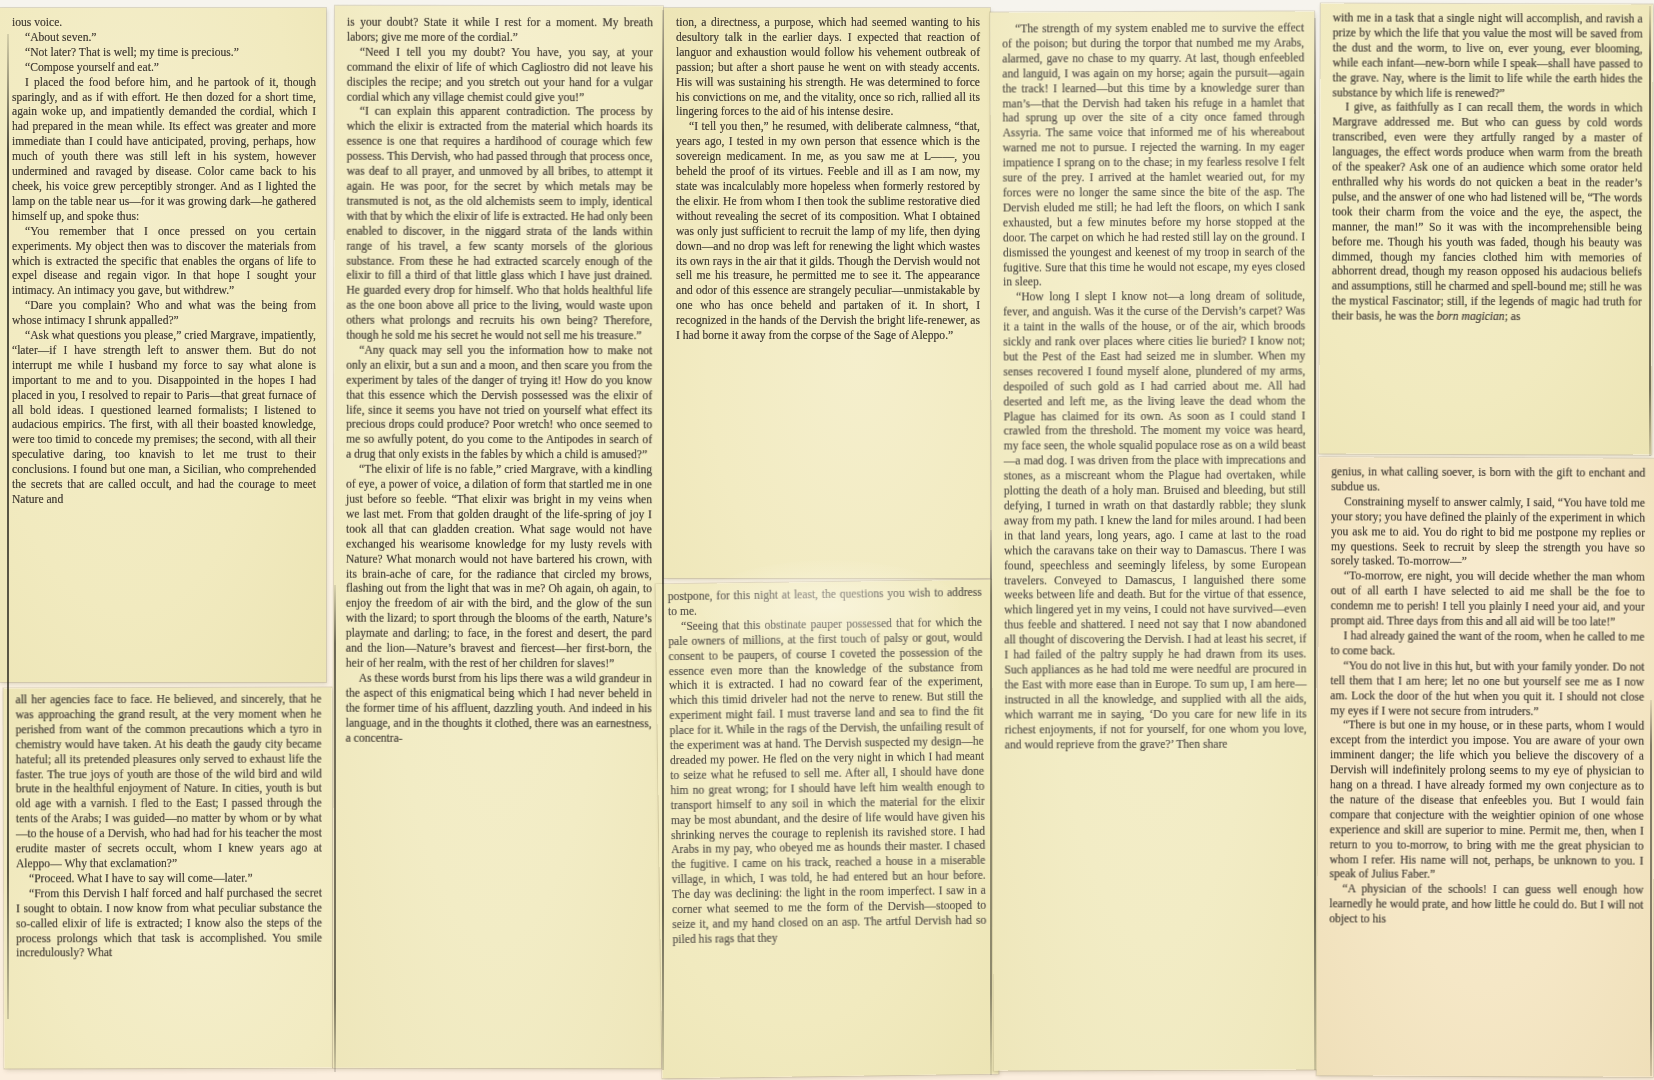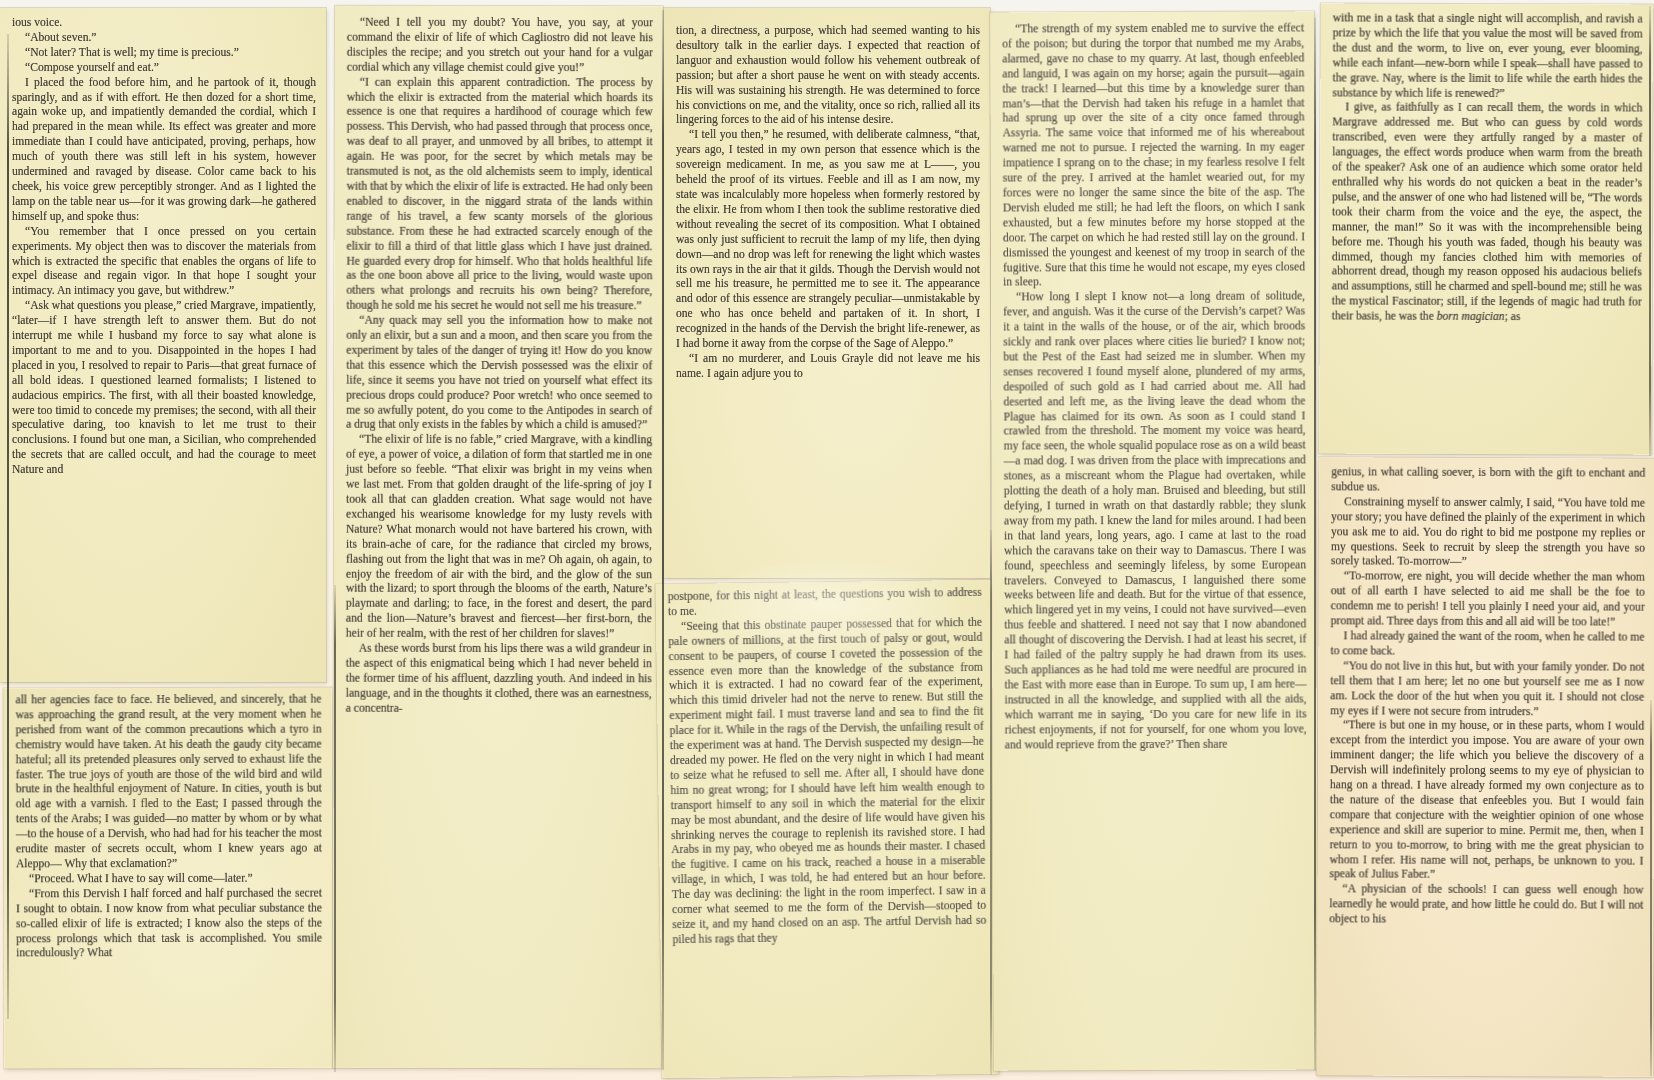--- a/index.html
+++ b/index.html
@@ -55,47 +55,48 @@
 <div class="page">
 
   <div class="piece tint-a" style="left:0; top:8px; width:326px; height:674px;">
     <div class="coltext" style="padding-top:8px;">
         <p class=""><span>ious voice.</span></p>
         <p class="indent"><span>“About seven.”</span></p>
         <p class="indent"><span>“Not later? That is well; my time is precious.”</span></p>
         <p class="indent"><span>“Compose yourself and eat.”</span></p>
         <p class="indent"><span>I placed the food before him, and he partook of it, though sparingly, and as if with effort. He then dozed for a short time, again woke up, and impatiently demanded the cordial, which I had prepared in the mean while. Its effect was greater and more immediate than I could have anticipated, proving, perhaps, how much of youth there was still left in his system, however undermined and ravaged by disease. Color came back to his cheek, his voice grew perceptibly stronger. And as I lighted the lamp on the table near us—for it was growing dark—he gathered himself up, and spoke thus:</span></p>
         <p class="indent"><span>“You remember that I once pressed on you certain experiments. My object then was to discover the materials from which is extracted the specific that enables the organs of life to expel disease and regain vigor. In that hope I sought your intimacy. An intimacy you gave, but withdrew.”</span></p>
+        <p class="indent"><span>“Dare you complain? Who and what was the being from whose intimacy I shrunk appalled?”</span></p>
         <p class="indent"><span>“Ask what questions you please,” cried Margrave, impatiently, “later—if I have strength left to answer them. But do not interrupt me while I husband my force to say what alone is important to me and to you. Disappointed in the hopes I had placed in you, I resolved to repair to Paris—that great furnace of all bold ideas. I questioned learned formalists; I listened to audacious empirics. The first, with all their boasted knowledge, were too timid to concede my premises; the second, with all their speculative daring, too knavish to let me trust to their conclusions. I found but one man, a Sicilian, who comprehended the secrets that are called occult, and had the courage to meet Nature and</span></p>
       </div>
   </div>
 
   <div class="piece tint-b" style="left:4px; top:688px; width:328px; height:380px; transform:rotate(-0.15deg);">
     <div class="coltext">
         <p class=""><span>all her agencies face to face. He believed, and sincerely, that he was approaching the grand result, at the very moment when he perished from want of the common precautions which a tyro in chemistry would have taken. At his death the gaudy city became hateful; all its pretended pleasures only served to exhaust life the faster. The true joys of youth are those of the wild bird and wild brute in the healthful enjoyment of Nature. In cities, youth is but old age with a varnish. I fled to the East; I passed through the tents of the Arabs; I was guided—no matter by whom or by what—to the house of a Dervish, who had had for his teacher the most erudite master of secrets occult, whom I knew years ago at Aleppo— Why that exclamation?”</span></p>
         <p class="indent"><span>“Proceed. What I have to say will come—later.”</span></p>
         <p class="indent"><span>“From this Dervish I half forced and half purchased the secret I sought to obtain. I now know from what peculiar substance the so-called elixir of life is extracted; I know also the steps of the process prolongs which that task is accomplished. You smile incredulously? What</span></p>
       </div>
   </div>
 
   <div class="piece tint-c" style="left:334px; top:6px; width:328px; height:1062px; transform:rotate(0.1deg);">
     <div class="coltext" style="padding-top:10px;">
+        <p class=""><span>is your doubt? State it while I rest for a moment. My breath labors; give me more of the cordial.”</span></p>
         <p class="indent"><span>“Need I tell you my doubt? You have, you say, at your command the elixir of life of which Cagliostro did not leave his disciples the recipe; and you stretch out your hand for a vulgar cordial which any village chemist could give you!”</span></p>
         <p class="indent"><span>“I can explain this apparent contradiction. The process by which the elixir is extracted from the material which hoards its essence is one that requires a hardihood of courage which few possess. This Dervish, who had passed through that process once, was deaf to all prayer, and unmoved by all bribes, to attempt it again. He was poor, for the secret by which metals may be transmuted is not, as the old alchemists seem to imply, identical with that by which the elixir of life is extracted. He had only been enabled to discover, in the niggard strata of the lands within range of his travel, a few scanty morsels of the glorious substance. From these he had extracted scarcely enough of the elixir to fill a third of that little glass which I have just drained. He guarded every drop for himself. Who that holds healthful life as the one boon above all price to the living, would waste upon others what prolongs and recruits his own being? Therefore, though he sold me his secret he would not sell me his treasure.”</span></p>
         <p class="indent"><span>“Any quack may sell you the information how to make not only an elixir, but a sun and a moon, and then scare you from the experiment by tales of the danger of trying it! How do you know that this essence which the Dervish possessed was the elixir of life, since it seems you have not tried on yourself what effect its precious drops could produce? Poor wretch! who once seemed to me so awfully potent, do you come to the Antipodes in search of a drug that only exists in the fables by which a child is amused?”</span></p>
         <p class="indent"><span>“The elixir of life is no fable,” cried Margrave, with a kindling of eye, a power of voice, a dilation of form that startled me in one just before so feeble. “That elixir was bright in my veins when we last met. From that golden draught of the life-spring of joy I took all that can gladden creation. What sage would not have exchanged his wearisome knowledge for my lusty revels with Nature? What monarch would not have bartered his crown, with its brain-ache of care, for the radiance that circled my brows, flashing out from the light that was in me? Oh again, oh again, to enjoy the freedom of air with the bird, and the glow of the sun with the lizard; to sport through the blooms of the earth, Nature’s playmate and darling; to face, in the forest and desert, the pard and the lion—Nature’s bravest and fiercest—her first-born, the heir of her realm, with the rest of her children for slaves!”</span></p>
         <p class="indent"><span>As these words burst from his lips there was a wild grandeur in the aspect of this enigmatical being which I had never beheld in the former time of his affluent, dazzling youth. And indeed in his language, and in the thoughts it clothed, there was an earnestness, a concentra-</span></p>
       </div>
   </div>
 
   <div class="piece tint-b" style="left:664px; top:8px; width:326px; height:570px;">
-    <div class="coltext" style="padding-top:16px;">
+    <div class="coltext" style="padding-top:8px;">
         <p class=""><span>tion, a directness, a purpose, which had seemed wanting to his desultory talk in the earlier days. I expected that reaction of languor and exhaustion would follow his vehement outbreak of passion; but after a short pause he went on with steady accents. His will was sustaining his strength. He was determined to force his convictions on me, and the vitality, once so rich, rallied all its lingering forces to the aid of his intense desire.</span></p>
         <p class="indent"><span>“I tell you then,” he resumed, with deliberate calmness, “that, years ago, I tested in my own person that essence which is the sovereign medicament. In me, as you saw me at L——, you beheld the proof of its virtues. Feeble and ill as I am now, my state was incalculably more hopeless when formerly restored by the elixir. He from whom I then took the sublime restorative died without revealing the secret of its composition. What I obtained was only just sufficient to recruit the lamp of my life, then dying down—and no drop was left for renewing the light which wastes its own rays in the air that it gilds. Though the Dervish would not sell me his treasure, he permitted me to see it. The appearance and odor of this essence are strangely peculiar—unmistakable by one who has once beheld and partaken of it. In short, I recognized in the hands of the Dervish the bright life-renewer, as I had borne it away from the corpse of the Sage of Aleppo.”</span></p>
-        <p class="indent"><span>“I am no murderer, and Louis Grayle did not leave me his name. I again adjure you to</span></p>
       </div>
   </div>
 
   <div class="piece tint-a" style="left:659px; top:582px; width:336px; height:494px; transform:rotate(-0.8deg);">
     <div class="coltext faded" style="padding-top:6px;">
         <p class=""><span>postpone, for this night at least, the questions you wish to address to me.</span></p>
         <p class="indent"><span>“Seeing that this obstinate pauper possessed that for which the pale owners of millions, at the first touch of palsy or gout, would consent to be paupers, of course I coveted the possession of the essence even more than the knowledge of the substance from which it is extracted. I had no coward fear of the experiment, which this timid driveler had not the nerve to renew. But still the experiment might fail. I must traverse land and sea to find the fit place for it. While in the rags of the Dervish, the unfailing result of the experiment was at hand. The Dervish suspected my design—he dreaded my power. He fled on the very night in which I had meant to seize what he refused to sell me. After all, I should have done him no great wrong; for I should have left him wealth enough to transport himself to any soil in which the material for the elixir may be most abundant, and the desire of life would have given his shrinking nerves the courage to replenish its ravished store. I had Arabs in my pay, who obeyed me as hounds their master. I chased the fugitive. I came on his track, reached a house in a miserable village, in which, I was told, he had entered but an hour before. The day was declining: the light in the room imperfect. I saw in a corner what seemed to me the form of the Dervish—stooped to seize it, and my hand closed on an asp. The artful Dervish had so piled his rags that they</span></p>
       </div>
   </div>
 

